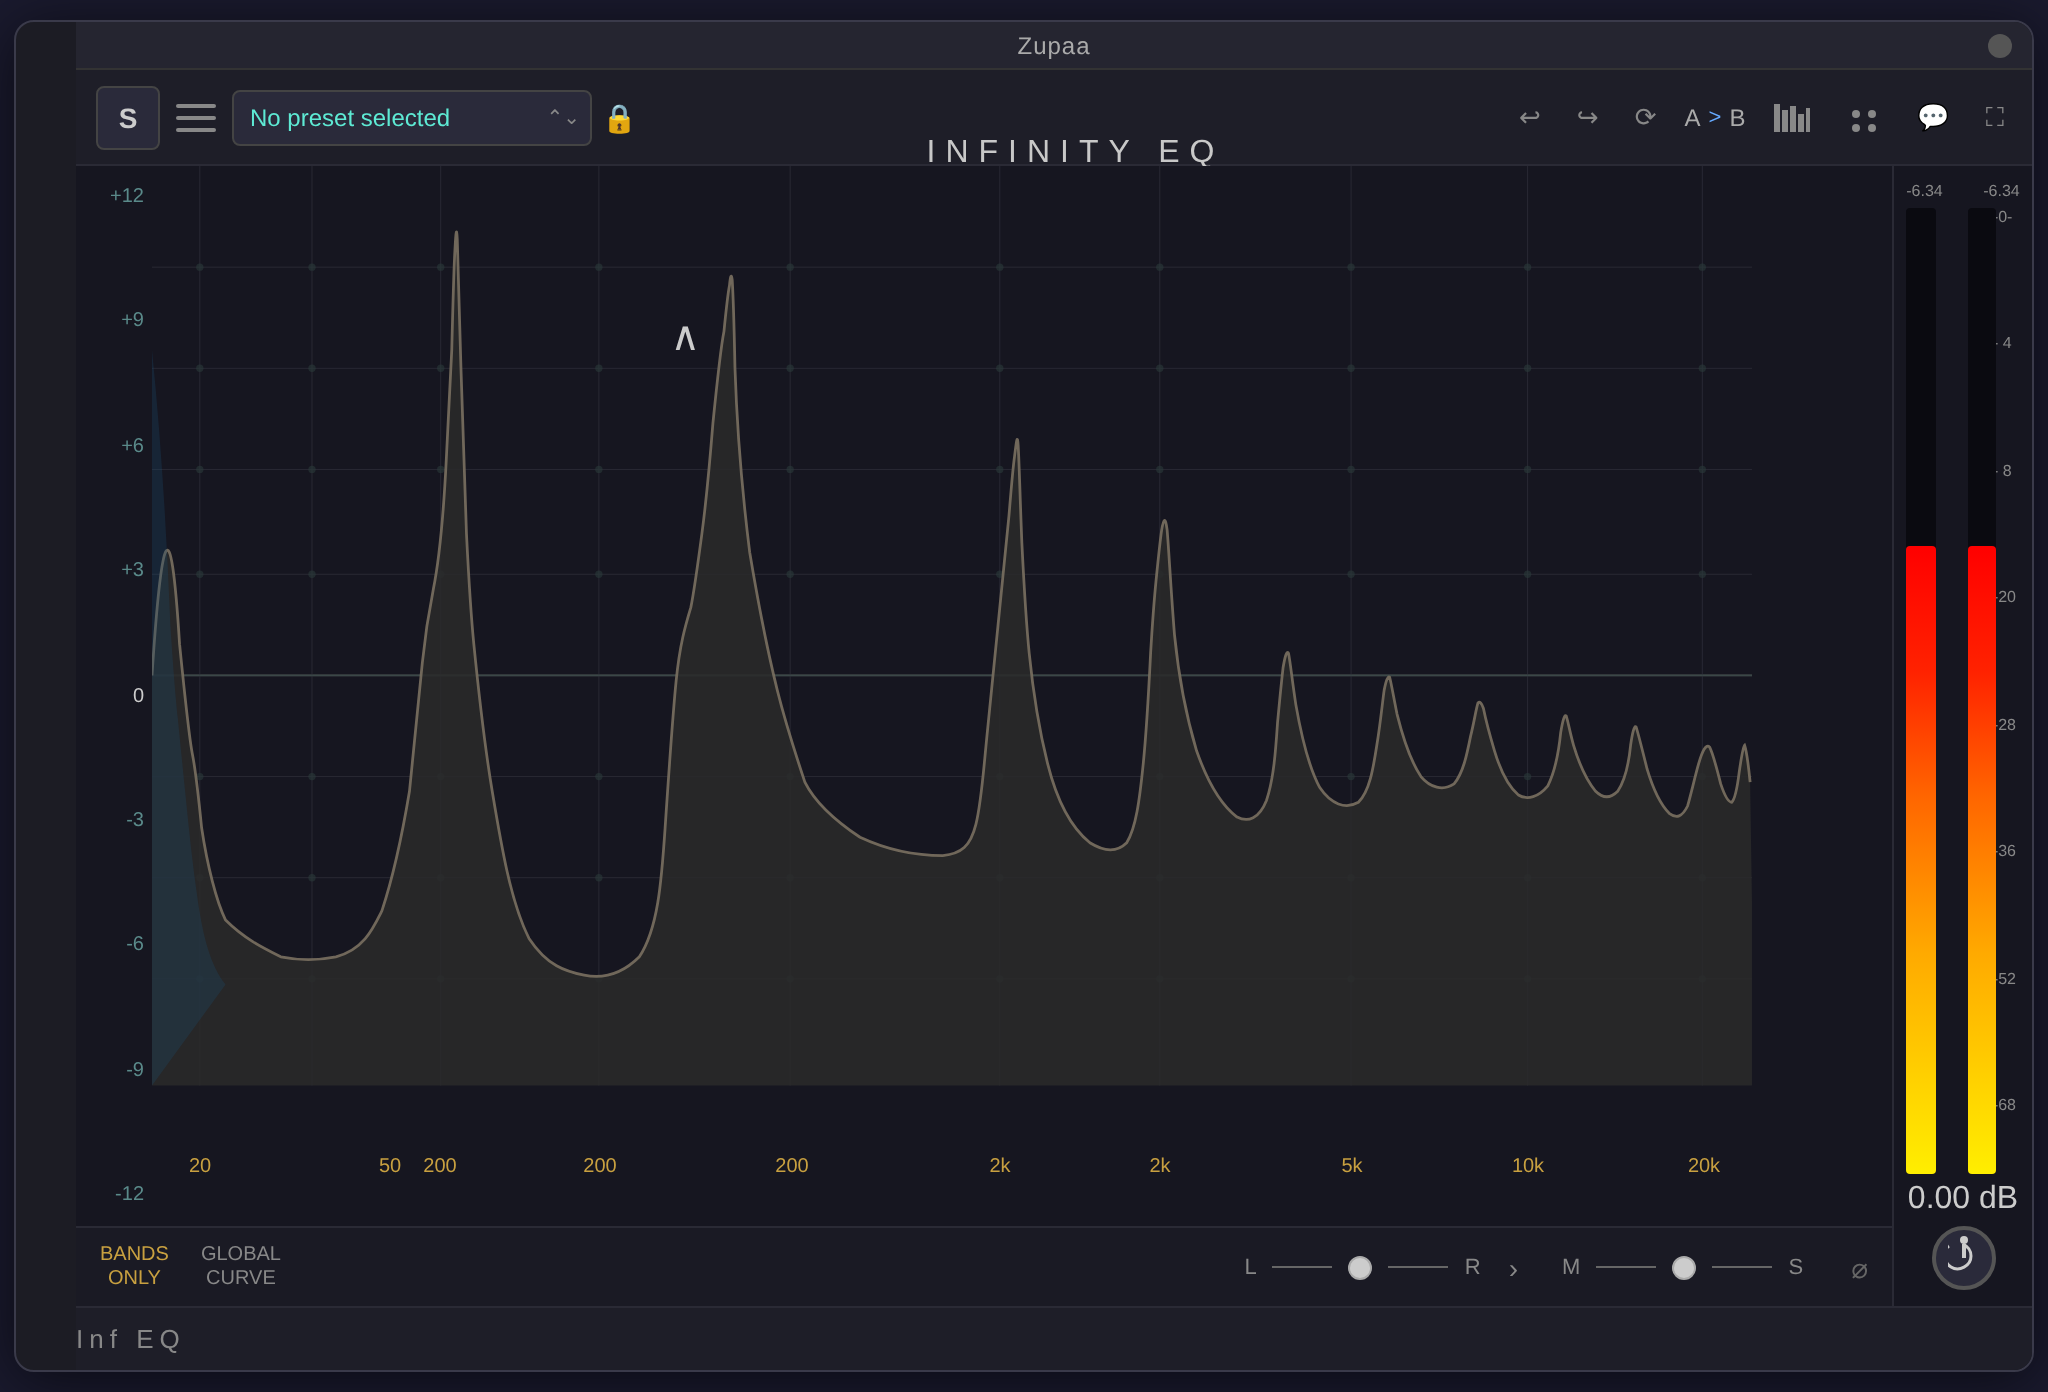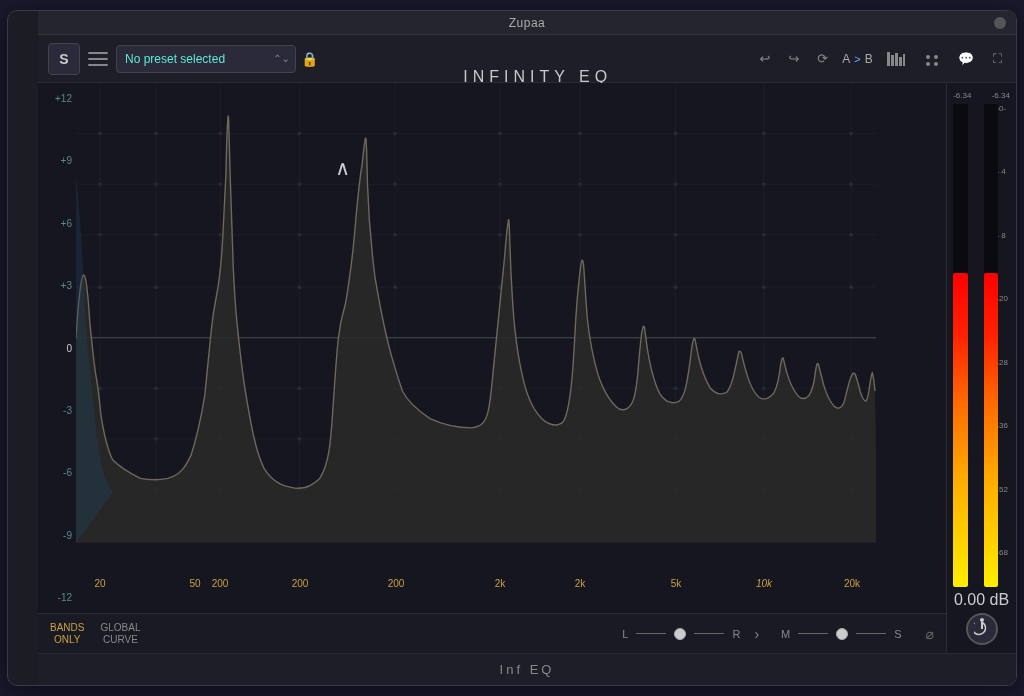--- a/index.html
+++ b/index.html
@@ -335,21 +335,20 @@
       top: 3px;
       left: 50%;
       transform: translateX(-50%);
     }
     
     .footer {
       height: 32px;
       background: #1e1e28;
       display: flex;
       align-items: center;
-      justify-content: center;
       border-top: 1px solid #2a2a35;
       flex-shrink: 0;
     }
     .footer-title {
       color: #888;
       font-size: 13px;
       letter-spacing: 3px;
     }
     
     .spectrum-canvas {
@@ -752,21 +751,21 @@
 
       <div class="freq-labels" style="position:absolute; bottom:60px; left:38px; right:70px; height:20px;">
         <span class="freq-label" style="left:3%; color:#c8a040;">20</span>
         <span class="freq-label" style="left:10%; color:#c8a040;margin-left:39px;">50</span>
         <span class="freq-label" style="left:18%; color:#c8a040;">200</span>
         <span class="freq-label" style="left:28%; color:#c8a040;">200</span>
         <span class="freq-label" style="left:40%; color:#c8a040;">200</span>
         <span class="freq-label" style="left:53%; color:#c8a040;">2k</span>
         <span class="freq-label" style="left:63%; color:#c8a040;">2k</span>
         <span class="freq-label" style="left:75%; color:#c8a040;">5k</span>
-        <span class="freq-label" style="left:86%; color:#c8a040;font-style:italic;">10k</span>
+        <span class="freq-label" style="left:86%; color:#c8a040;">10k</span>
         <span class="freq-label" style="left:97%; color:#c8a040;">20k</span>
       </div>
 
       <div class="bottom-bar">
         <button class="bottom-btn active" style="color:#c8a040;">BANDS<br>ONLY</button>
         <button class="bottom-btn" style="color:#888;">GLOBAL<br>CURVE</button>
 
         <div class="lr-section">
           <span class="lr-label">L</span>
           <div class="lr-line"></div>

